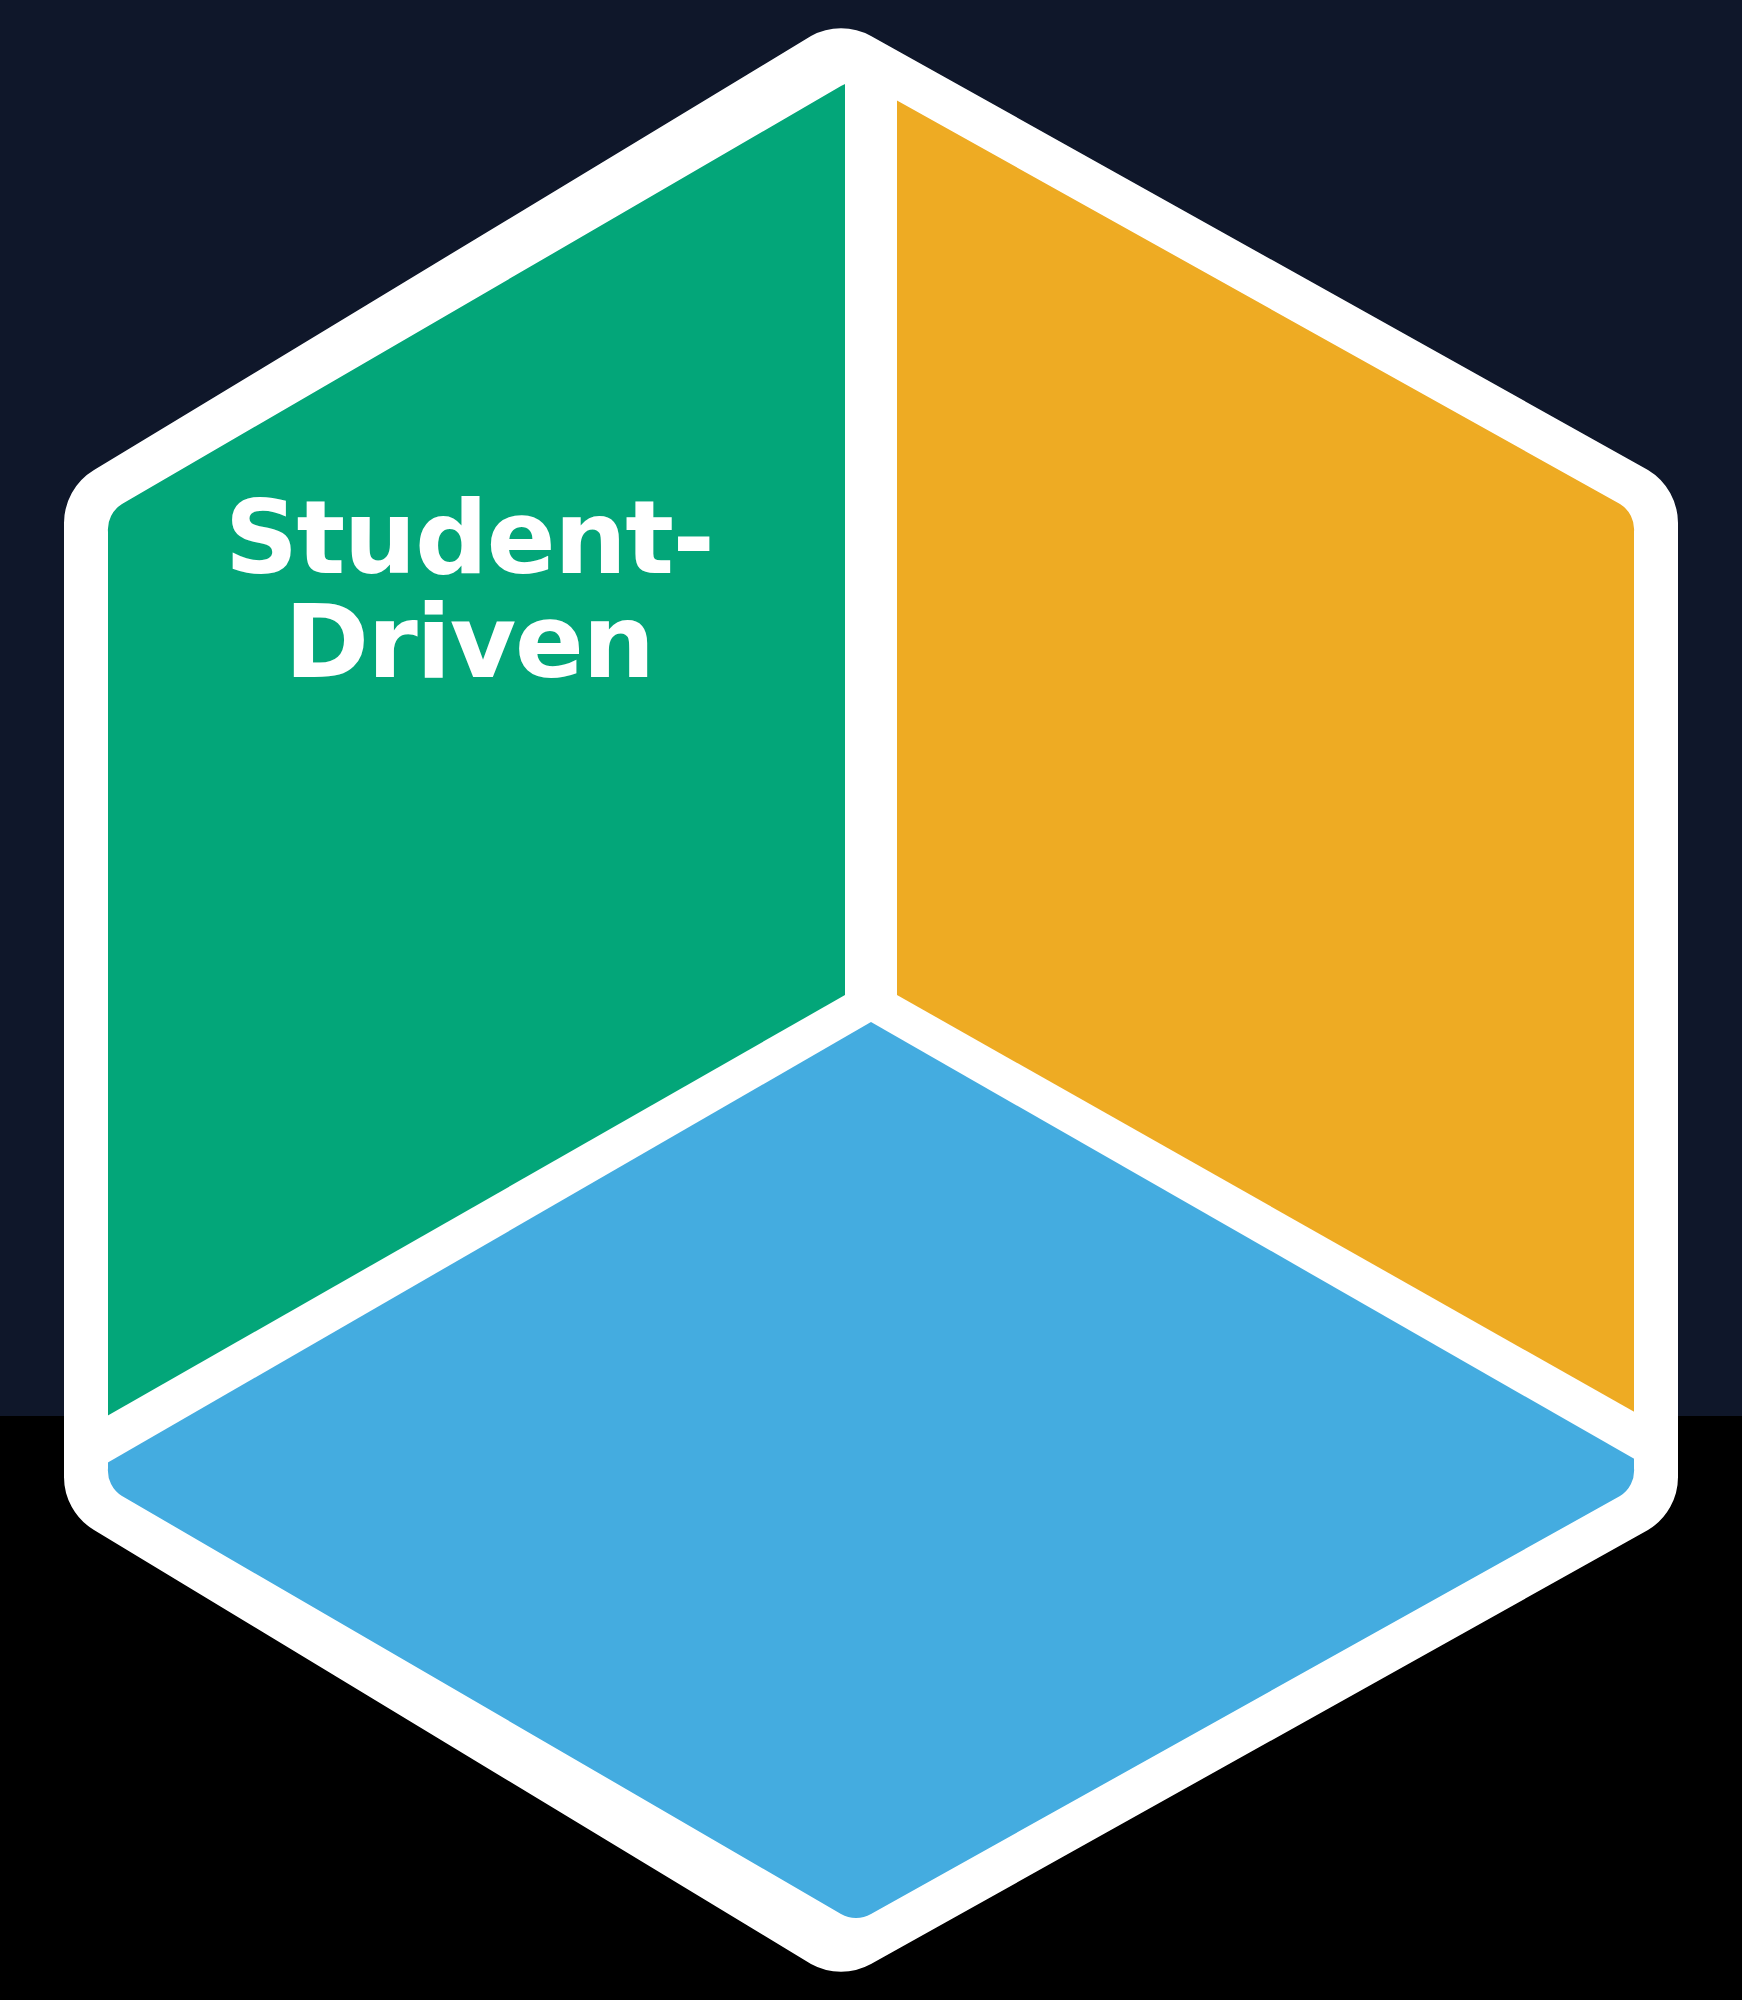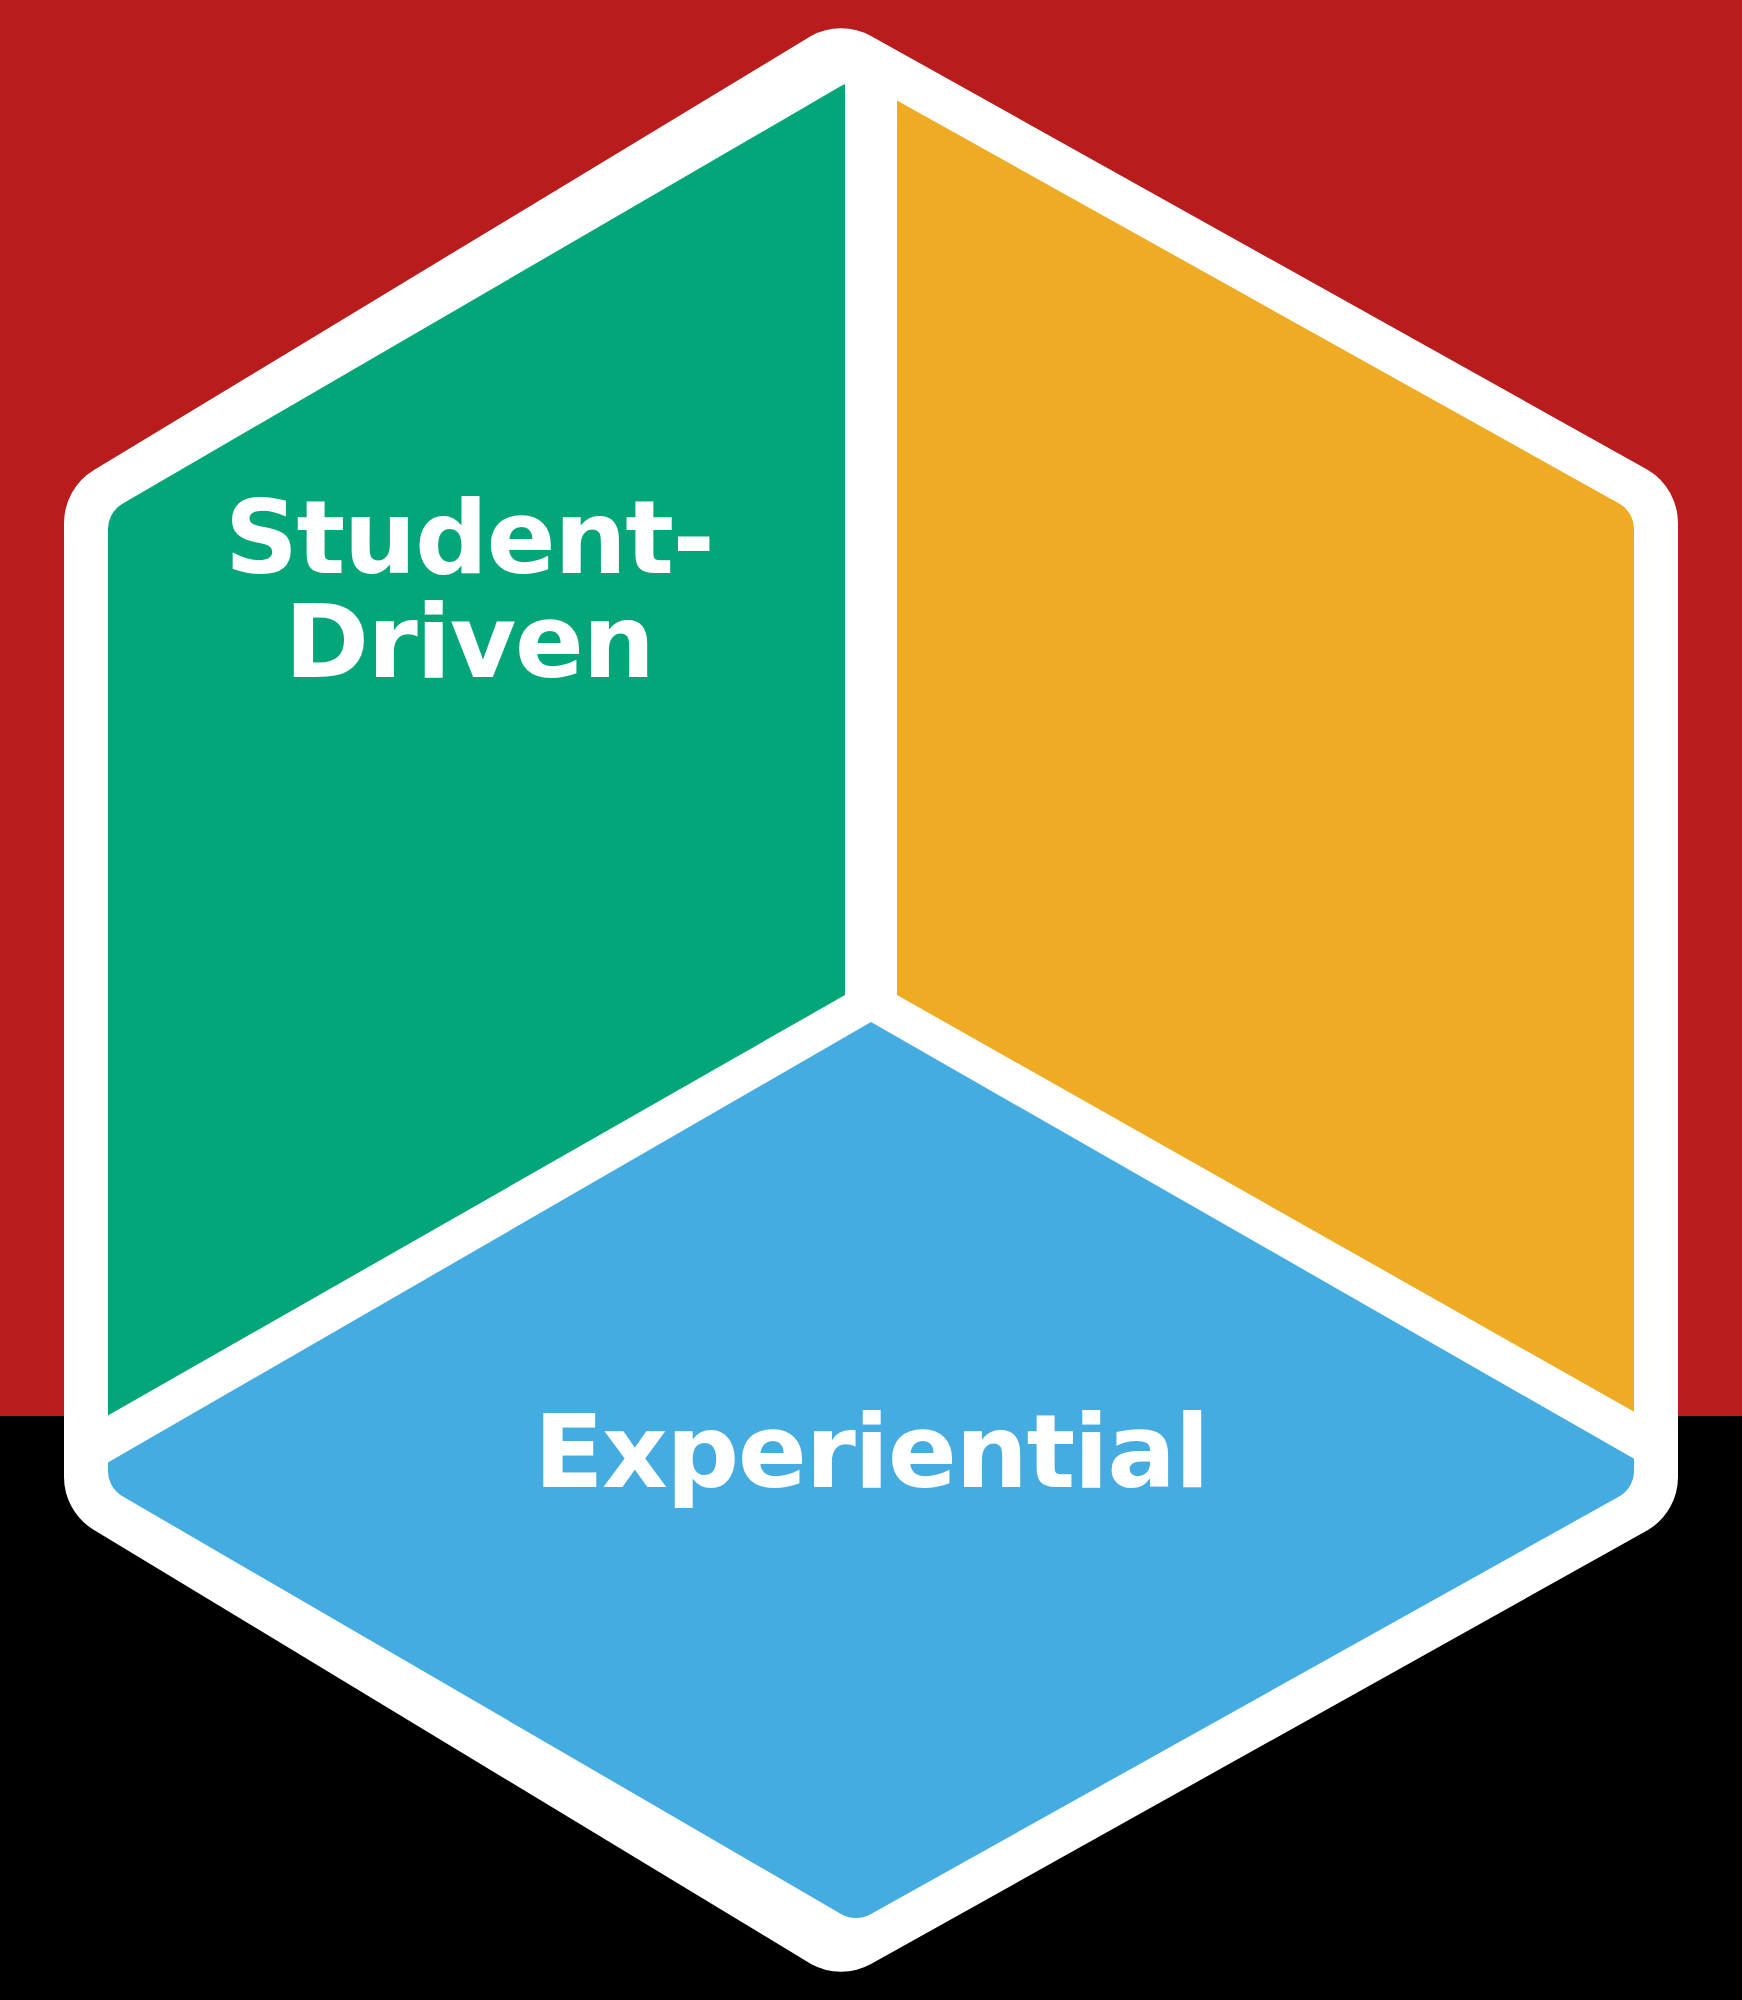--- a/index.html
+++ b/index.html
@@ -10,21 +10,21 @@
   body {
     width: 1742px;
     height: 2000px;
     overflow: hidden;
     font-family: "DejaVu Sans", sans-serif;
   }
   #stage {
     position: relative;
     width: 1742px;
     height: 1416px;
-    background: #b91c1c;
+    background: #0f172a;
   }
   #hex-svg {
     position: absolute;
     top: 0;
     left: 0;
     width: 1742px;
     height: 2000px;
     display: block;
   }
   .seg-label {
@@ -111,15 +111,14 @@
       <path id="seg-yellow" d="M 897 30 L 1790 380 L 1790 1500 L 897 995 Z" fill="#eeab23"></path>
 
       <path id="seg-blue" d="M 871 1022 L 1790 1548 L 1790 2060 L -40 2060 L -40 1548 Z" fill="#44ace0"></path>
     </g>
   </svg>
 
   <div class="seg-label" id="label-student">Student-
 Driven</div>
 
 
-  <div class="seg-label" id="label-experiential">Experiential</div>
 
 </div>
 
 </body></html>

